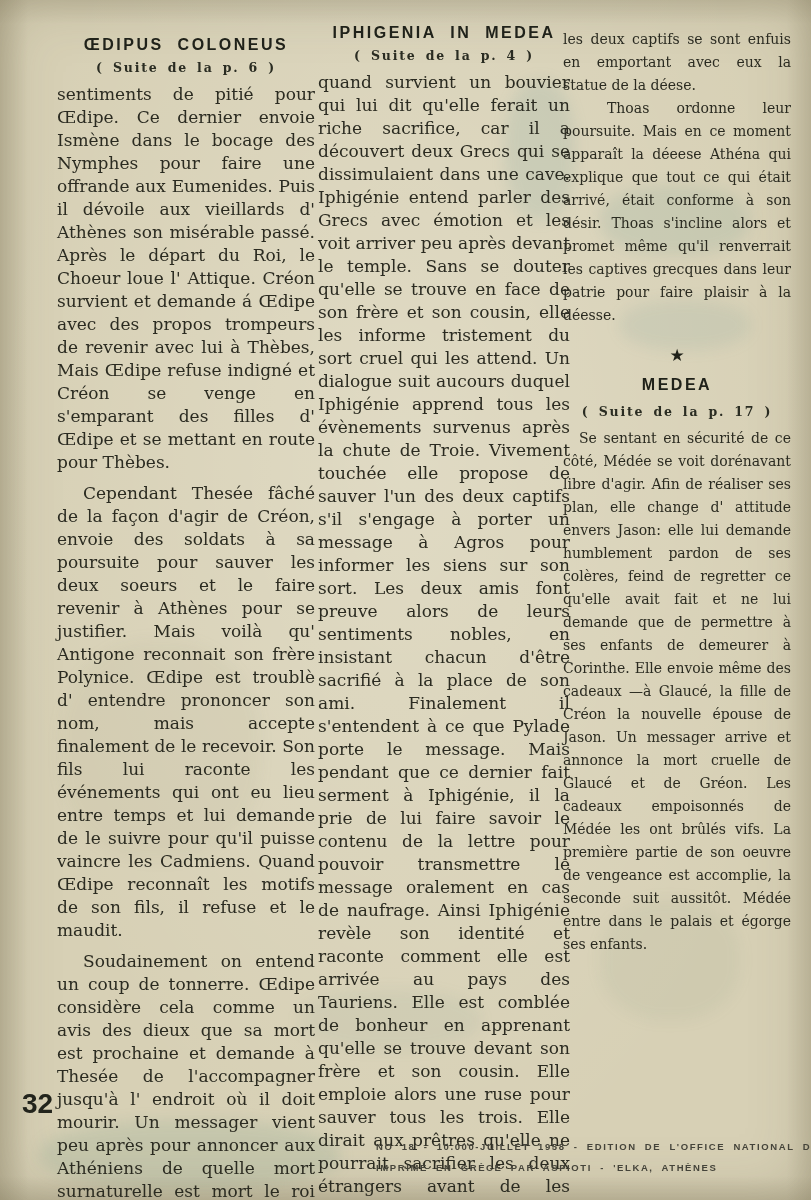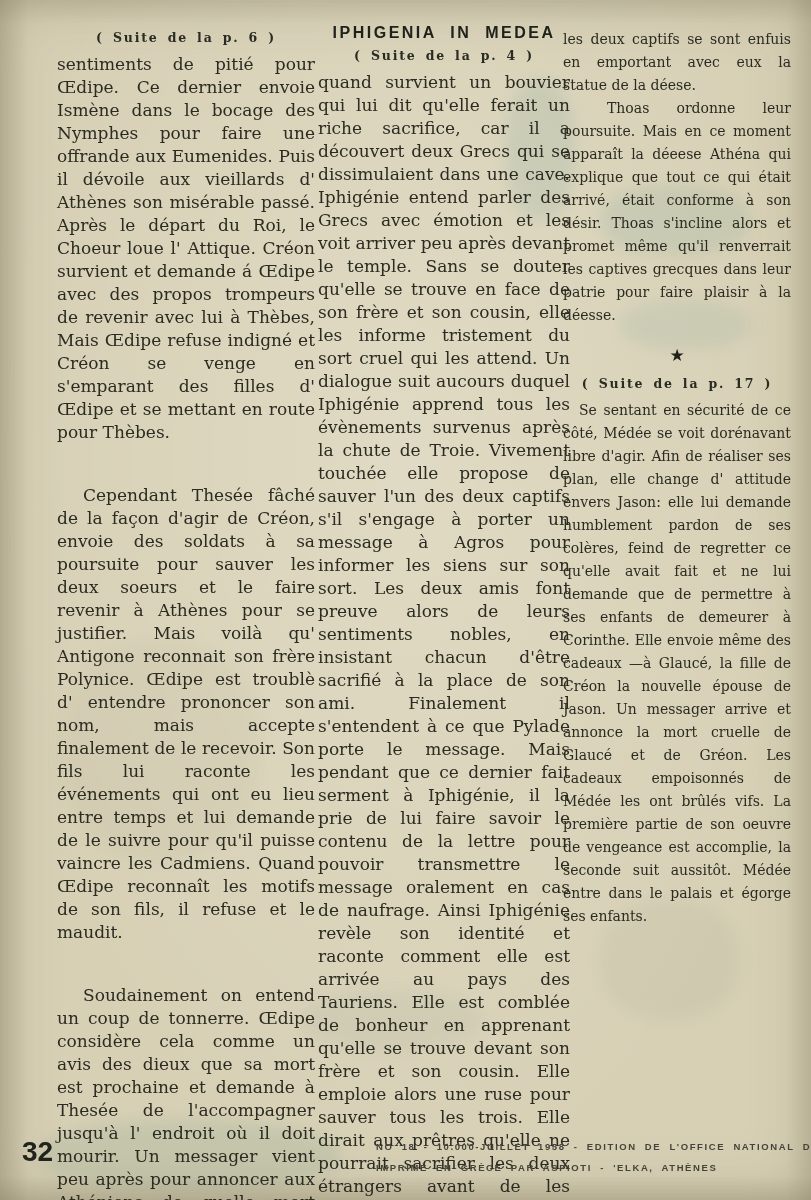--- a/index.html
+++ b/index.html
@@ -55,21 +55,21 @@
     font-size:17px;
     line-height:23px;
     text-align:justify;
     margin:0;
     color:#2b2b21;
   }
   .col3 p.body{font-size:14px;}
   p.indent{text-indent:26px;}
   p.indent-sm{text-indent:16px;}
   p.indent-lg{text-indent:44px;}
-  p.gap{margin-top:40px;}
+  p.gap{margin-top:8px;}
   .star{
     text-align:center;
     font-size:17px;
     color:#20221a;
     margin:20px 0 12px 0;
     line-height:17px;
   }
   .section .title{margin-bottom:10px;}
   .footer{
     position:absolute;
@@ -78,60 +78,62 @@
     font-size:9.5px;
     font-weight:bold;
     letter-spacing:1.6px;
     word-spacing:4px;
     color:#45443a;
     line-height:21px;
     white-space:nowrap;
   }
   .page-number{
     position:absolute;
-    left:22px;top:1136px;
+    left:22px;top:1088px;
     font-family:"Liberation Sans", sans-serif;
     font-weight:bold;
     font-size:28px;
     color:#22241c;
   }
 </style>
 </head>
 <body>
 
 <div class="page">
 
   <div class="blotch b1"></div>
   <div class="blotch b2"></div>
   <div class="blotch b3"></div>
   <div class="blotch b4"></div>
   <div class="blotch b5"></div>
   <div class="blotch b6"></div>
   <div class="blotch b7"></div>
 
   <div class="col col1">
+    <h2 class="title">ŒDIPUS COLONEUS</h2>
     <div class="subtitle">( Suite de la p. 6 )</div>
     <p class="body">sentiments de pitié pour Œdipe. Ce dernier envoie Ismène dans le bocage des Nymphes pour faire une offrande aux Eumenides. Puis il dévoile aux vieillards d' Athènes son misérable passé. Après le départ du Roi, le Choeur loue l' Attique. Créon survient et demande á Œdipe avec des propos trompeurs de revenir avec lui à Thèbes, Mais Œdipe refuse indigné et Créon se venge en s'emparant des filles d' Œdipe et se mettant en route pour Thèbes.</p>
     <p class="body indent gap">Cependant Thesée fâché de la façon d'agir de Créon, envoie des soldats à sa poursuite pour sauver les deux soeurs et le faire revenir à Athènes pour se justifier. Mais voilà qu' Antigone reconnait son frère Polynice. Œdipe est troublè d' entendre prononcer son nom, mais accepte finalement de le recevoir. Son fils lui raconte les événements qui ont eu lieu entre temps et lui demande de le suivre pour qu'il puisse vaincre les Cadmiens. Quand Œdipe reconnaît les motifs de son fils, il refuse et le maudit.</p>
     <p class="body indent gap">Soudainement on entend un coup de tonnerre. Œdipe considère cela comme un avis des dieux que sa mort est prochaine et demande à Thesée de l'accompagner jusqu'à l' endroit où il doit mourir. Un messager vient peu après pour annoncer aux Athéniens de quelle mort surnaturelle est mort le roi Œdipe, ayant comme seul compagnon à ses derniers moments le roi Thèsée. Et tandis que les deux soeurs se laissent aller à leur profond chagrin, Thésée apparaît pour leur faire connaître les derniers moments de leur père. Finalement, Antigone et Ismène démandent au Roi de leur permettre de rentrer à Thèbes, pour empêcher la mort de leurs frères. Le Roi leur accorde leur demande.</p>
   </div>
 
   <div class="col col2">
     <h2 class="title">IPHIGENIA IN MEDEA</h2>
     <div class="subtitle">( Suite de la p. 4 )</div>
     <p class="body">quand survient un bouvier qui lui dit qu'elle ferait un riche sacrifice, car il a découvert deux Grecs qui se dissimulaient dans une cave. Iphigénie entend parler des Grecs avec émotion et les voit arriver peu après devant le temple. Sans se douter qu'elle se trouve en face de son frère et son cousin, elle les informe tristement du sort cruel qui les attend. Un dialogue suit aucours duquel Iphigénie apprend tous les évènements survenus après la chute de Troie. Vivement touchée elle propose de sauver l'un des deux captifs s'il s'engage à porter un message à Agros pour informer les siens sur son sort. Les deux amis font preuve alors de leurs sentiments nobles, en insistant chacun d'être sacrifié à la place de son ami. Finalement il s'entendent à ce que Pylade porte le message. Mais pendant que ce dernier fait serment à Iphigénie, il la prie de lui faire savoir le contenu de la lettre pour pouvoir transmettre le message oralement en cas de naufrage. Ainsi Iphigénie revèle son identité et raconte comment elle est arrivée au pays des Tauriens. Elle est comblée de bonheur en apprenant qu'elle se trouve devant son frère et son cousin. Elle emploie alors une ruse pour sauver tous les trois. Elle dirait aux prêtres qu'elle ne pourrait sacrifier les deux étrangers avant de les purifier dans l'eau de mer, ainsi que la statue de la déesse, qu'ils ont touchée avec leur mains souillées par un matricide. Ainsi, dès qu'is se trouveraient dans un endroit désert de la côte auprès de leur navire, ils s' enfuiraient.</p>
 
   </div>
 
   <div class="col col3">
     <p class="body">les deux captifs se sont enfuis en emportant avec eux la statue de la déese.</p>
     <p class="body indent-lg">Thoas ordonne leur poursuite. Mais en ce moment apparaît la déeese Athéna qui explique que tout ce qui était arrivé, était conforme à son désir. Thoas s'incline alors et promet même qu'il renverrait les captives grecques dans leur patrie pour faire plaisir à la déesse.</p>
 
     <div class="section">
       <div class="star">★</div>
+      <h2 class="title">MEDEA</h2>
       <div class="subtitle">( Suite de la p. 17 )</div>
       <p class="body indent-sm">Se sentant en sécurité de ce côté, Médée se voit dorénavant libre d'agir. Afin de réaliser ses plan, elle change d' attitude envers Jason: elle lui demande humblement pardon de ses colères, feind de regretter ce qu'elle avait fait et ne lui demande que de permettre à ses enfants de demeurer à Corinthe. Elle envoie même des cadeaux —à Glaucé, la fille de Créon la nouvelle épouse de Jason. Un messager arrive et annonce la mort cruelle de Glaucé et de Gréon. Les cadeaux empoisonnés de Médée les ont brûlés vifs. La première partie de son oeuvre de vengeance est accomplie, la seconde suit aussitôt. Médée entre dans le palais et égorge ses enfants.</p>
     </div>
 
   </div>
 
   <div class="footer">
     <div>NO 18 - 10.000-JUILLET 1958 - EDITION DE L'OFFICE NATIONAL DE TOURISME, ATHÈNES-</div>
     <div>IMPRIMÉ EN GRÈCE PAR ASPIOTI - 'ELKA, ATHÈNES</div>
   </div>

